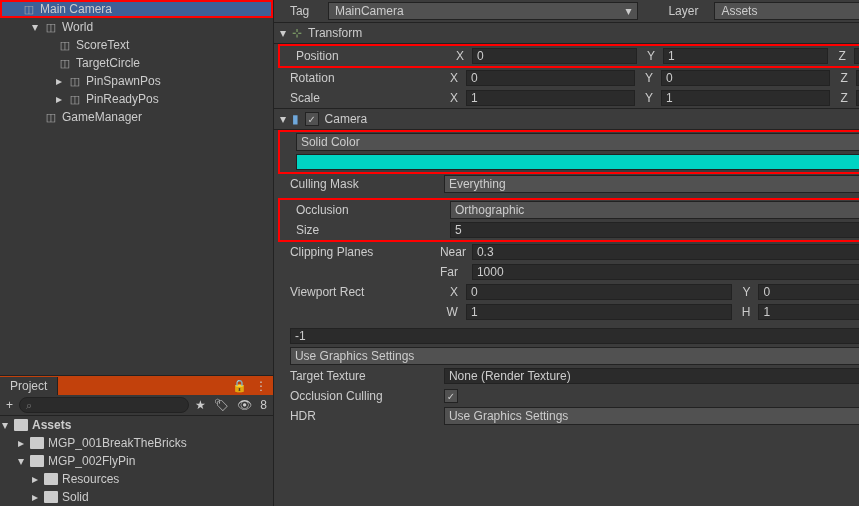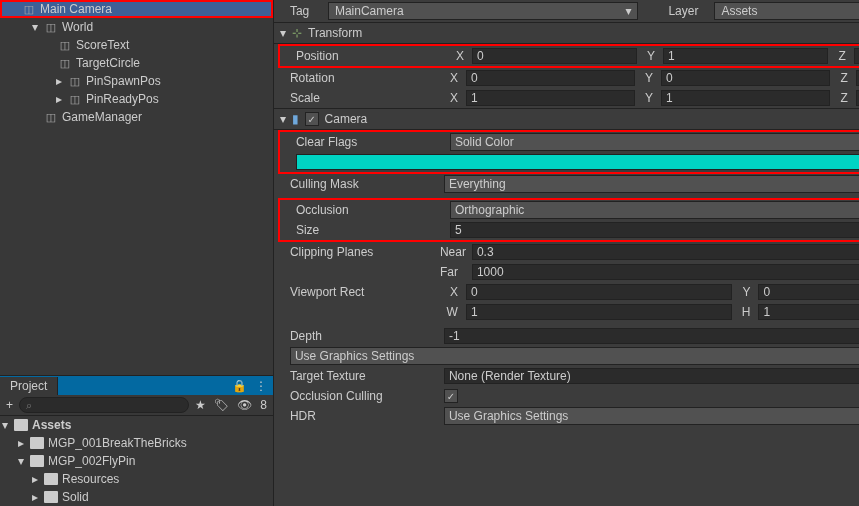--- a/index.html
+++ b/index.html
@@ -6,21 +6,21 @@
 body { background: #383838; width: 859px; height: 506px; overflow: hidden; display: flex; }
 .left-panel { width: 398px; display: flex; flex-direction: column; background: #383838; }
 .right-panel { flex: 1; background: #3c3c3c; border-left: 1px solid #222; padding-left: 0; }
 .hierarchy { flex: 1; background: #383838; }
 .hierarchy-item { display: flex; align-items: center; height: 18px; padding-left: 20px; gap: 4px; }
 .hierarchy-item.selected { background: #3e5f96; border: 2px solid #ff0000; }
 .hierarchy-item.child { padding-left: 58px; }
 .hierarchy-item.child2 { padding-left: 54px; }
 .foldout { width: 10px; height: 10px; display: inline-flex; align-items: center; justify-content: center; }
 .cube-icon { width: 14px; height: 14px; display: inline-flex; align-items: center; justify-content: center; color: #aaa; font-size: 11px; }
-.project-header { background: #0369a1; border-top: 1px solid #222; height: 20px; display: flex; align-items: center; }
+.project-header { background: #c2410c; border-top: 1px solid #222; height: 20px; display: flex; align-items: center; }
 .project-tab { background: #383838; padding: 2px 10px; border-right: 1px solid #222; }
 .project-tools { margin-left: auto; display: flex; gap: 8px; padding-right: 6px; color: #999; }
 .project-search { display: flex; align-items: center; padding: 2px 6px; gap: 6px; border-bottom: 1px solid #222; }
 .search-input { background: #2b2b2b; border: 1px solid #222; border-radius: 10px; height: 16px; width: 170px; padding: 0 6px; color: #ccc; font-size: 11px; }
 .project-row { display: flex; align-items: center; height: 18px; padding-left: 4px; gap: 4px; }
 .project-row.asset-root { padding-left: 0; }
 .project-row.sub { padding-left: 16px; }
 .folder-icon { width: 14px; height: 12px; background: #ccc; display: inline-block; border-radius: 1px; }
 .tag-row { display: flex; align-items: center; padding: 2px 16px; gap: 6px; height: 22px; }
 .tag-dropdown { background: #515151; border: 1px solid #222; padding: 1px 6px; flex: 1; display: flex; align-items: center; justify-content: space-between; height: 18px; }
@@ -180,21 +180,20 @@
   <div class="comp-header">
     <span>▾</span>
     <span style="color:#6fa8dc">▮</span>
     <span class="checkbox">✓</span>
     <span class="comp-title">Camera</span>
 
   </div>
 
   <div class="red-box" style="margin:0 4px">
     <div class="prop-row">
-      <span class="prop-label">Clear Flags</span>
       <div class="dropdown-field">
         <span>Solid Color</span>
 
       </div>
     </div>
     <div class="prop-row">
       <div class="color-field"></div>
 
     </div>
   </div>
@@ -245,21 +244,20 @@
     <span class="prop-label"></span>
     <span class="xyz-label">W</span>
     <input class="num-input" value="1" style="">
     <span class="xyz-label">H</span>
     <input class="num-input" value="1" style="">
   </div>
 
   <div class="spacer"></div>
 
   <div class="prop-row">
-    <span class="prop-label">Depth</span>
     <input class="num-input" value="-1" style="">
   </div>
   <div class="prop-row">
     <div class="dropdown-field">
       <span>Use Graphics Settings</span>
 
     </div>
   </div>
   <div class="prop-row">
     <span class="prop-label">Target Texture</span>

